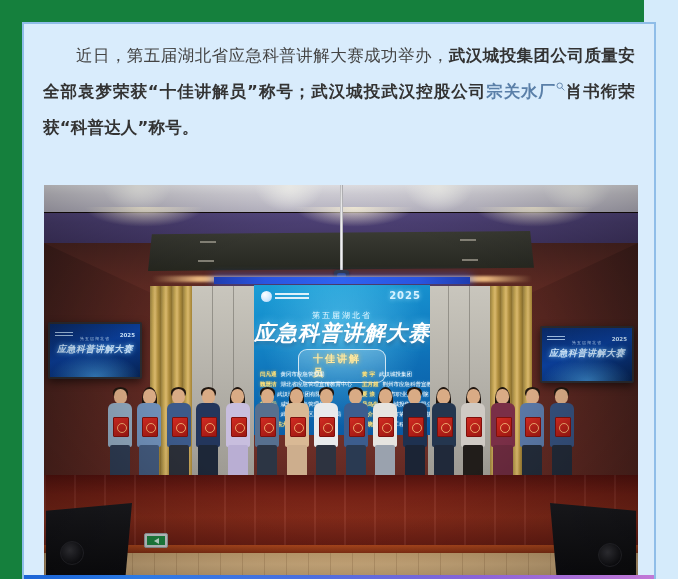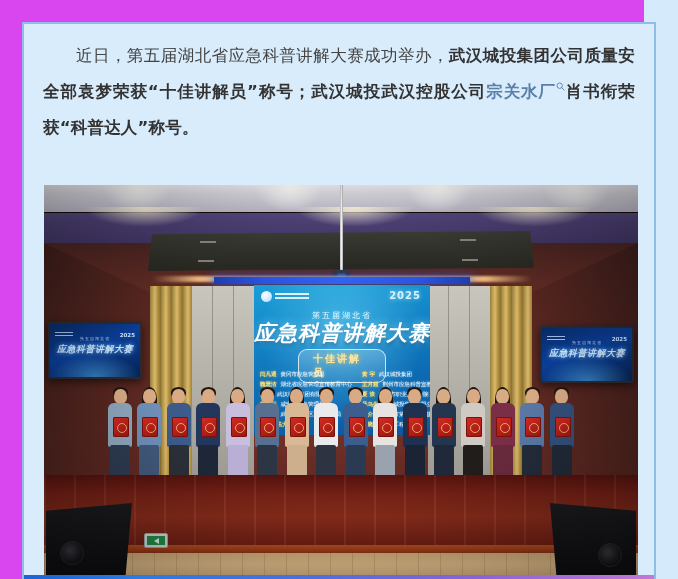--- a/index.html
+++ b/index.html
@@ -13,21 +13,21 @@
     overflow: hidden;
     background: #d5ebfb;
     font-family: "DejaVu Sans", "Liberation Sans", sans-serif;
   }
 
   
   #page {
     position: relative;
     width: 644px;
     height: 579px;
-    background: #d946ef;
+    background: #15803d;
   }
 
   
   #article-card {
     position: absolute;
     left: 22px;
     top: 22px;
     width: 634px;
     height: 557px;
     border: 2px solid #8fbde8;

